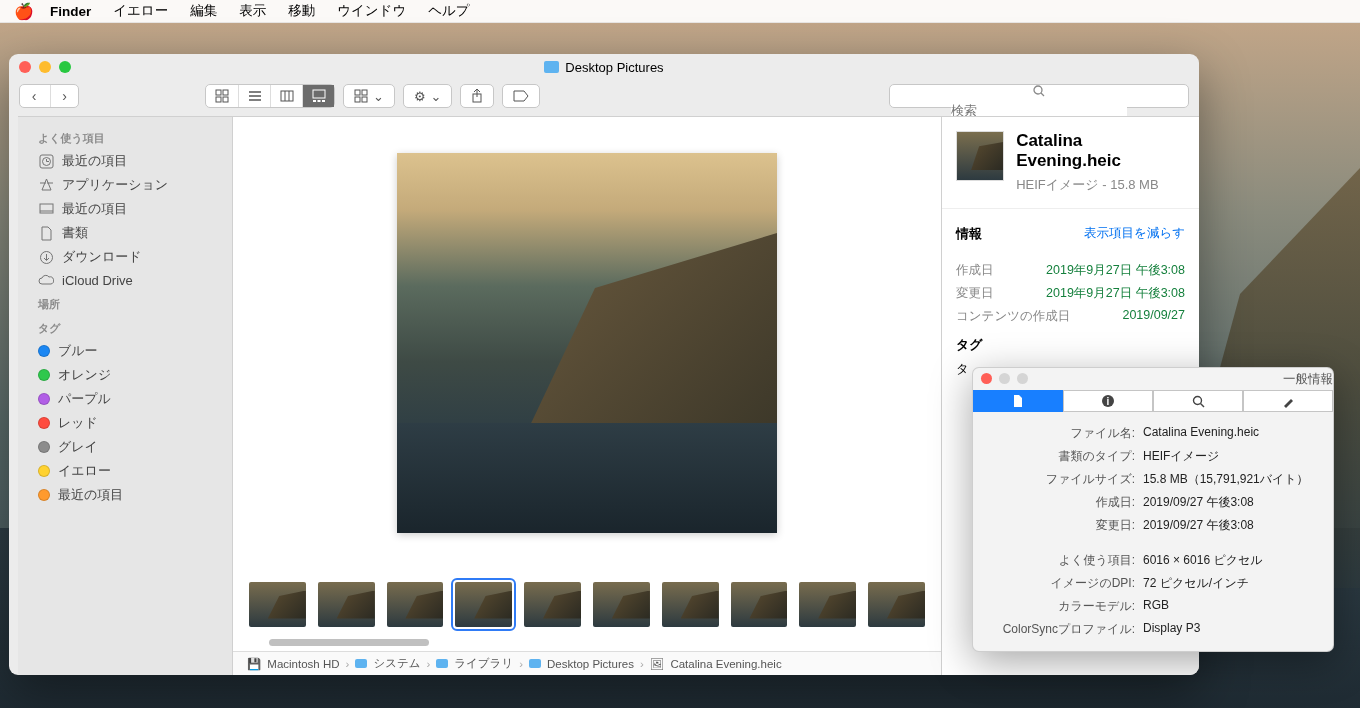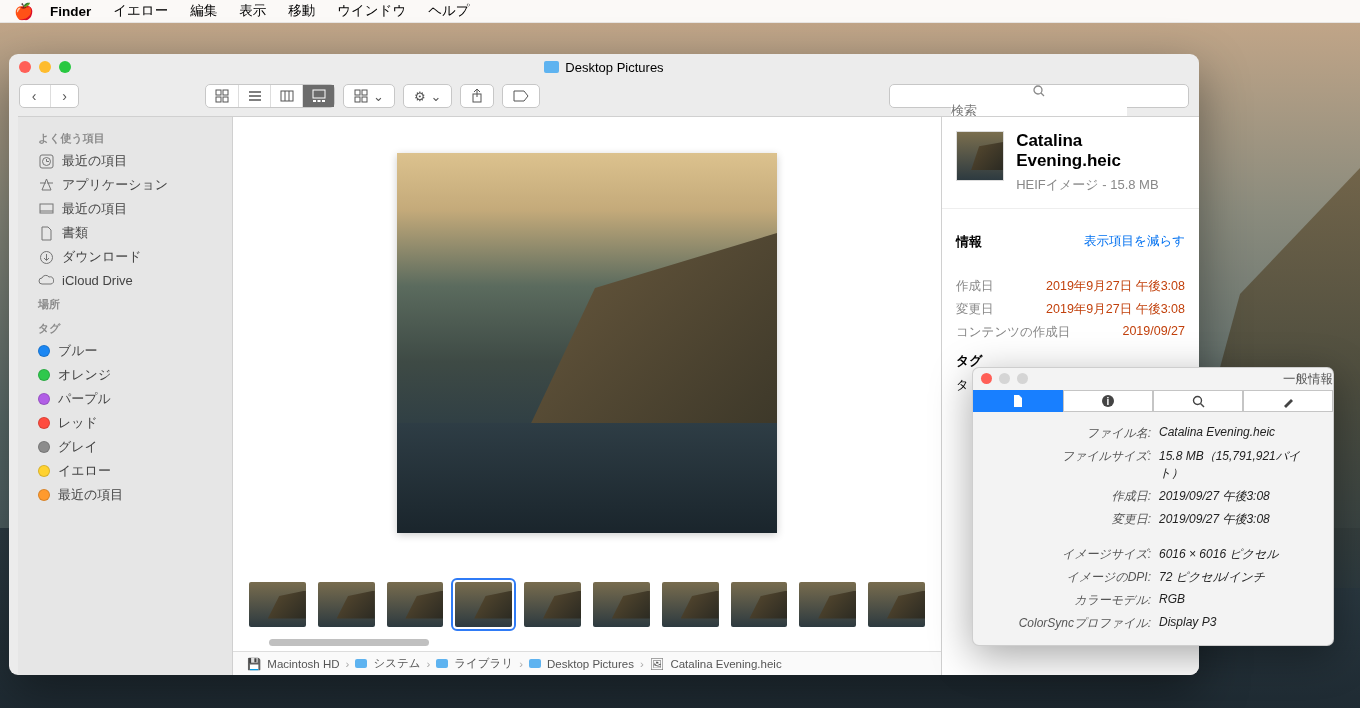--- a/index.html
+++ b/index.html
@@ -61,37 +61,37 @@
 
 .path-bar { height: 24px; border-top: 1px solid #ddd; display: flex; align-items: center; padding: 0 14px; gap: 6px; font-size: 11.5px; color: #555; background: #fafafa; }
 .path-sep { color: #aaa; }
 
 .info-pane { width: 258px; border-left: 1px solid #d0d0d0; background: #fff; overflow-y: auto; font-size: 13px; }
 .info-header { display: flex; gap: 12px; padding: 14px; align-items: flex-start; }
 .info-thumb { width: 50px; height: 50px; background: linear-gradient(180deg, #7a6e4e, #2d3a40); border: 1px solid #ddd; position: relative; }
 .info-thumb::before { content:""; position:absolute; right:0; bottom:10px; width:32px; height:28px; background:linear-gradient(135deg,#5a4b30,#2b2a22); clip-path:polygon(100% 0,100% 100%,0 100%,25% 15%); }
 .info-title { font-size: 17px; font-weight: 600; line-height: 1.2; }
 .info-sub { font-size: 13px; color: #888; margin-top: 4px; }
-.info-section-head { display: flex; justify-content: space-between; align-items: center; padding: 24px 14px; font-weight: 600; border-top: 1px solid #eee; }
+.info-section-head { display: flex; justify-content: space-between; align-items: center; padding: 16px 14px; font-weight: 600; border-top: 1px solid #eee; }
 .info-link { color: #0070f0; font-size: 12.5px; font-weight: 400; }
 .info-row { display: flex; justify-content: space-between; padding: 3px 14px; font-size: 12.5px; }
 .info-row .k { color: #888; }
-.info-row .v { color: #c2410c; }
+.info-row .v { color: #15803d; }
 .tag-head { padding: 8px 14px 4px; font-weight: 600; }
 
 
 .inspector { position: absolute; left: 972px; top: 367px; width: 362px; background: #f3f3f3; border-radius: 7px; box-shadow: 0 10px 40px rgba(0,0,0,0.35); overflow: hidden; border: 0.5px solid rgba(0,0,0,0.15); }
 .insp-title { height: 22px; display: flex; align-items: center; justify-content: flex-end; font-size: 12.5px; font-weight: 500; color: #555; position: relative; }
 .insp-traffic { position: absolute; left: 8px; top: 5px; display: flex; gap: 7px; }
 .insp-traffic span { width: 11px; height: 11px; border-radius: 50%; }
 .it-red { background: #ff5f57; } .it-gray { background: #d5d5d5; }
 .insp-tabs { display: flex; height: 22px; }
 .insp-tab { flex: 1; display: flex; align-items: center; justify-content: center; border: 0.5px solid #c5c5c5; background: #fff; font-size: 13px; color: #444; }
 .insp-tab.active { background: #187fff; color: #fff; border-color: #187fff; }
-.insp-body { padding: 10px 16px; font-style: italic; }
+.insp-body { padding: 10px 0; }
 .insp-row { display: flex; font-size: 12px; padding: 3px 14px; gap: 8px; }
 .insp-row .k { width: 148px; text-align: right; color: #555; }
 .insp-row .v { flex: 1; color: #222; }
 .insp-gap { height: 12px; }
 
 svg { display: block; }
 </style>
 </head>
 <body>
 
@@ -391,34 +391,38 @@
           <path d="M2 11 l7-7 l2 2 l-7 7 z" fill="currentColor"></path>
         </svg>
       </div>
   </div>
   <div class="insp-body">
     <div class="insp-row">
         <span class="k">ファイル名:</span>
         <span class="v">Catalina Evening.heic</span>
       </div>
     <div class="insp-row">
+        <span class="k">書類のタイプ:</span>
+        <span class="v">HEIFイメージ</span>
+      </div>
+    <div class="insp-row">
         <span class="k">ファイルサイズ:</span>
         <span class="v">15.8 MB（15,791,921バイト）</span>
       </div>
     <div class="insp-row">
         <span class="k">作成日:</span>
         <span class="v">2019/09/27 午後3:08</span>
       </div>
     <div class="insp-row">
         <span class="k">変更日:</span>
         <span class="v">2019/09/27 午後3:08</span>
       </div>
     <div class="insp-gap"></div>
     <div class="insp-row">
-        <span class="k">イメージサイズ:</span>
+        <span class="k">よく使う項目:</span>
         <span class="v">6016 × 6016 ピクセル</span>
       </div>
     <div class="insp-row">
         <span class="k">イメージのDPI:</span>
         <span class="v">72 ピクセル/インチ</span>
       </div>
     <div class="insp-row">
         <span class="k">カラーモデル:</span>
         <span class="v">RGB</span>
       </div>

